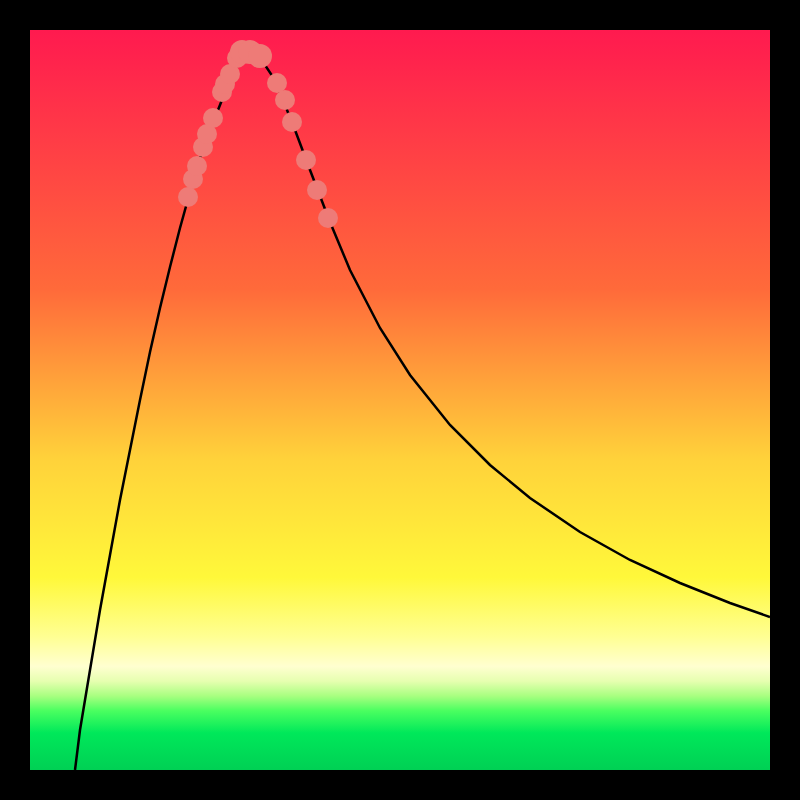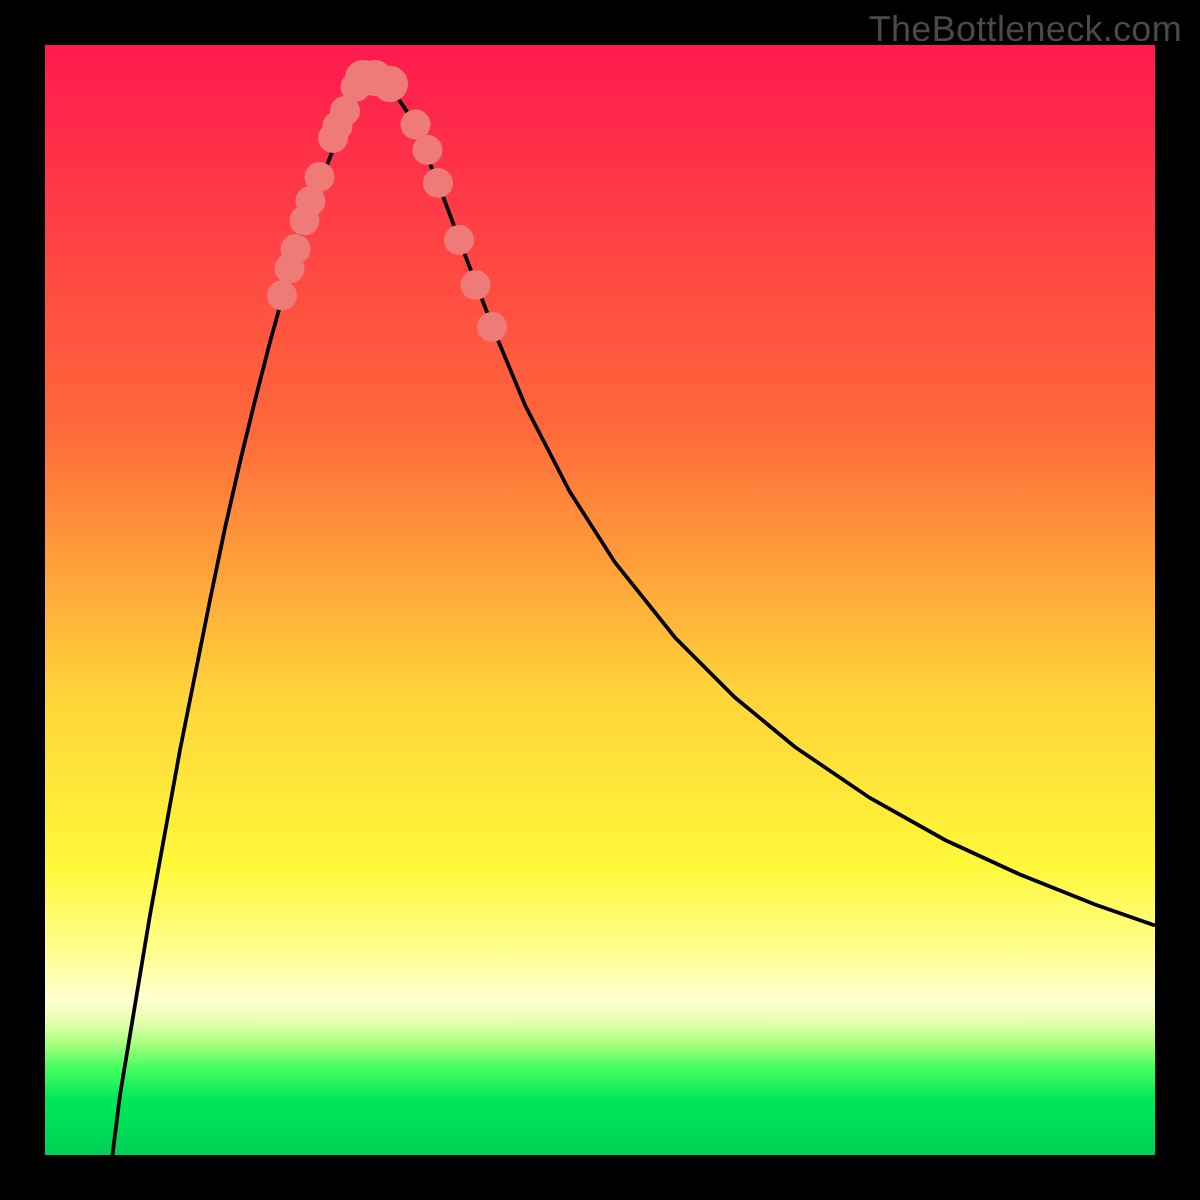--- a/index.html
+++ b/index.html
@@ -92,14 +92,13 @@
         <circle cx="230" cy="26" r="12"></circle>
         <circle cx="247" cy="53" r="10"></circle>
         <circle cx="255" cy="70" r="10"></circle>
         <circle cx="262" cy="92" r="10"></circle>
         <circle cx="276" cy="130" r="10"></circle>
         <circle cx="287" cy="160" r="10"></circle>
         <circle cx="298" cy="188" r="10"></circle>
       </g>
   </svg>
 
-  <div class="watermark">TheBottleneck.com</div>
 </div>
 
 </body></html>

